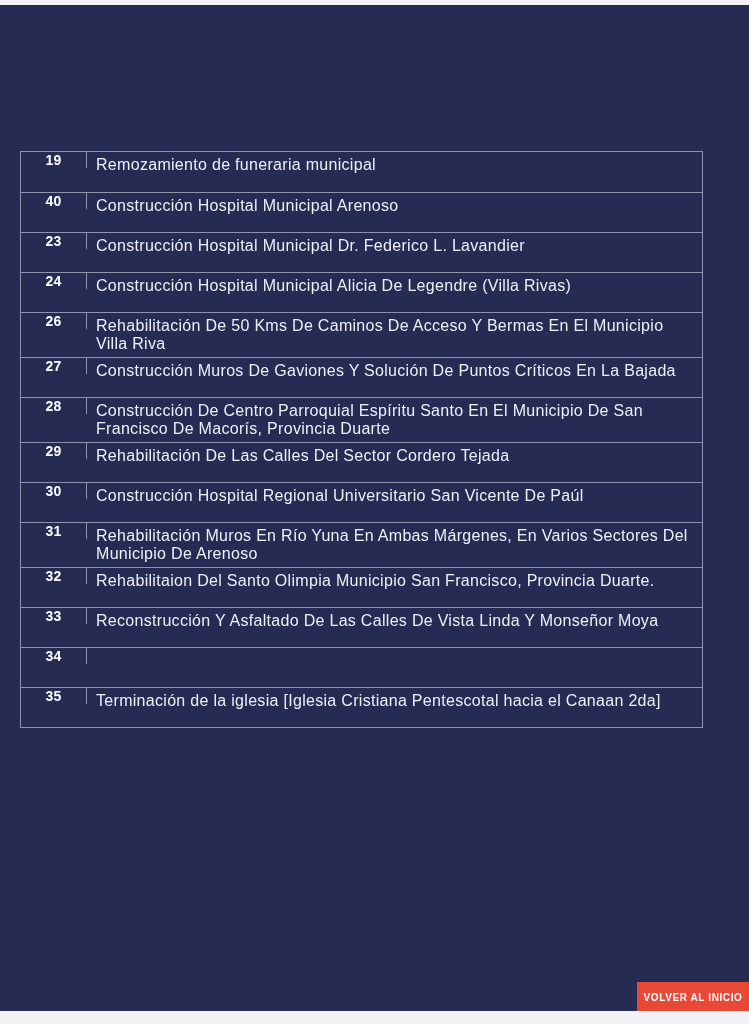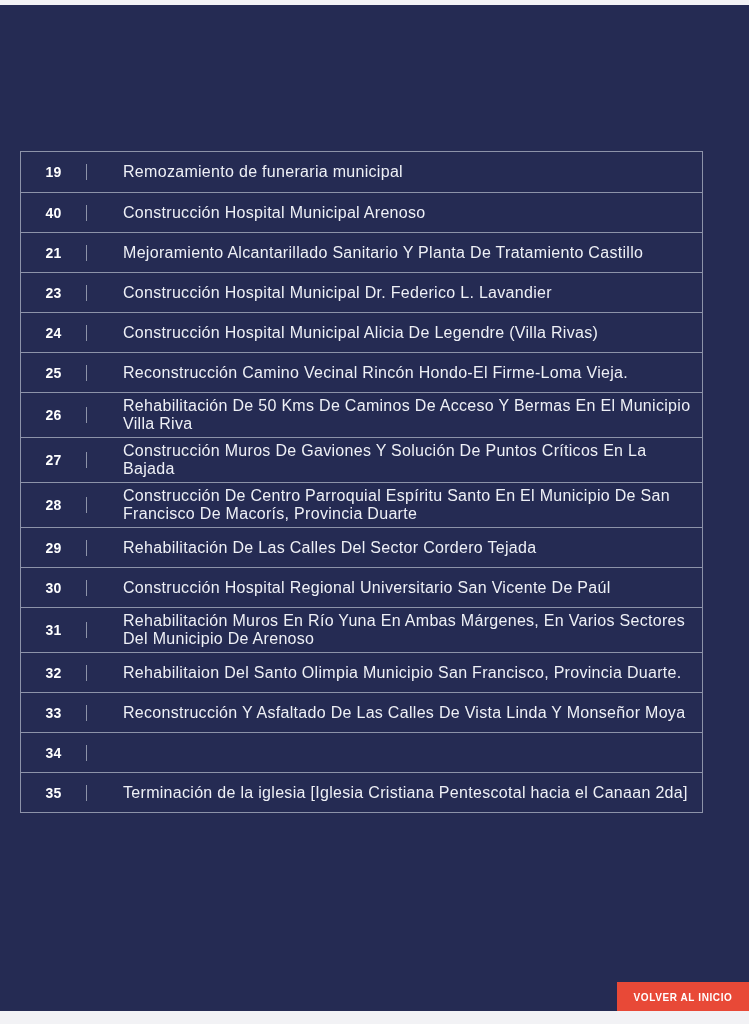--- a/index.html
+++ b/index.html
@@ -28,24 +28,23 @@
     height: 13px; background: var(--strip);
   }
   .projects-table {
     position: absolute;
     left: 20px; top: 151px;
     width: 683px;
     border: 1px solid var(--border);
   }
   .table-row {
     display: flex;
-    align-items: center;
+    align-items: flex-start;
     min-height: 40px;
     border-top: 1px solid var(--border);
-    gap: 27px;
   }
   .table-row:first-child { border-top: none; }
   .row-number {
     flex: 0 0 66px;
     width: 66px;
     border-right: 1px solid var(--border);
     display: flex; align-items: center; justify-content: center;
     color: #ffffff;
     font-weight: 700;
     font-size: 14px;
@@ -56,21 +55,21 @@
     display: flex; align-items: center;
     padding: 4px 10px 4px 9px;
     color: var(--text);
     font-size: 16px;
     line-height: 18px;
     letter-spacing: 0.3px;
   }
   .back-button {
     position: absolute;
     right: 0; bottom: 12px;
-    width: 132px; height: 30px;
+    width: 112px; height: 30px;
     background: var(--accent);
     color: #ffffff;
     border: none;
     font-family: "Liberation Sans", sans-serif;
     font-size: 10px;
     font-weight: 700;
     letter-spacing: 0.6px;
     display: flex; align-items: center; justify-content: center;
     cursor: pointer;
   }
@@ -83,34 +82,26 @@
 <div class="projects-table">
     <div class="table-row">
     <div class="row-number">19</div>
     <div class="row-text">Remozamiento de funeraria municipal</div>
   </div>
     <div class="table-row">
     <div class="row-number">40</div>
     <div class="row-text">Construcción Hospital Municipal Arenoso</div>
   </div>
     <div class="table-row">
-    <div class="row-number">21</div>
-    <div class="row-text">Mejoramiento Alcantarillado Sanitario Y Planta De Tratamiento Castillo</div>
-  </div>
-    <div class="table-row">
     <div class="row-number">23</div>
     <div class="row-text">Construcción Hospital Municipal Dr. Federico L. Lavandier</div>
   </div>
     <div class="table-row">
     <div class="row-number">24</div>
     <div class="row-text">Construcción Hospital Municipal Alicia De Legendre (Villa Rivas)</div>
-  </div>
-    <div class="table-row">
-    <div class="row-number">25</div>
-    <div class="row-text">Reconstrucción Camino Vecinal Rincón Hondo-El Firme-Loma Vieja.</div>
   </div>
     <div class="table-row">
     <div class="row-number">26</div>
     <div class="row-text">Rehabilitación De 50 Kms De Caminos De Acceso Y Bermas En El Municipio Villa Riva</div>
   </div>
     <div class="table-row">
     <div class="row-number">27</div>
     <div class="row-text">Construcción Muros De Gaviones Y Solución De Puntos Críticos En La Bajada</div>
   </div>
     <div class="table-row">

